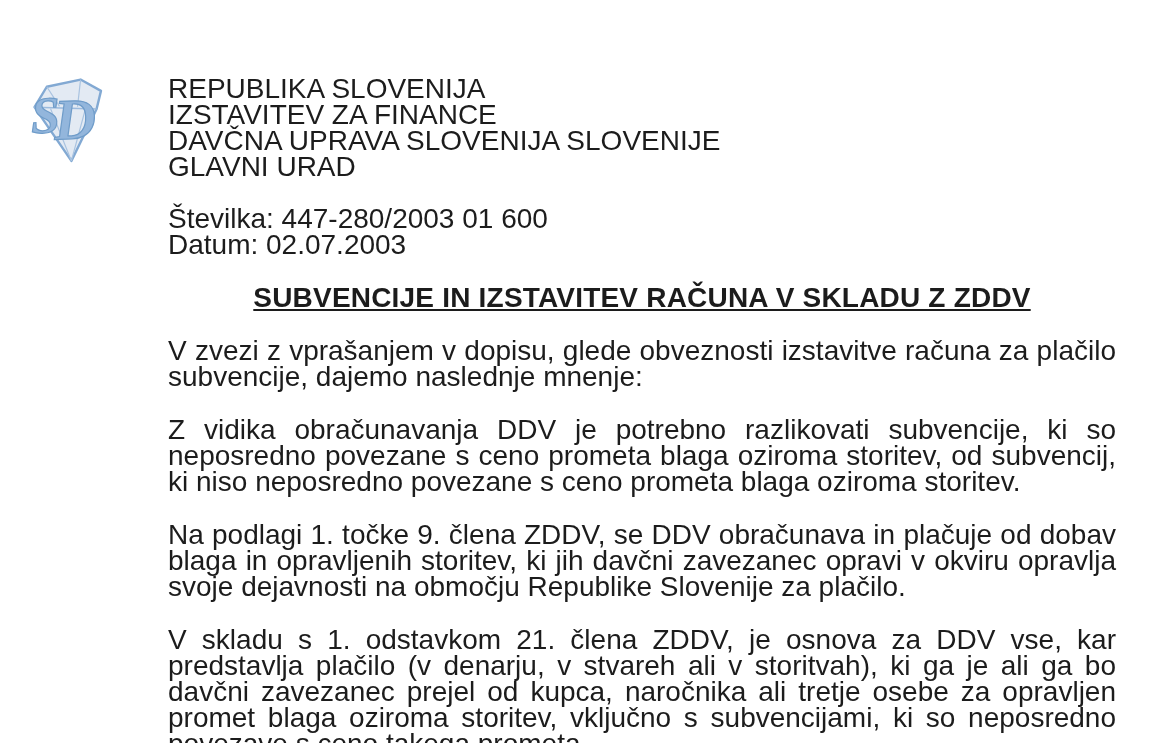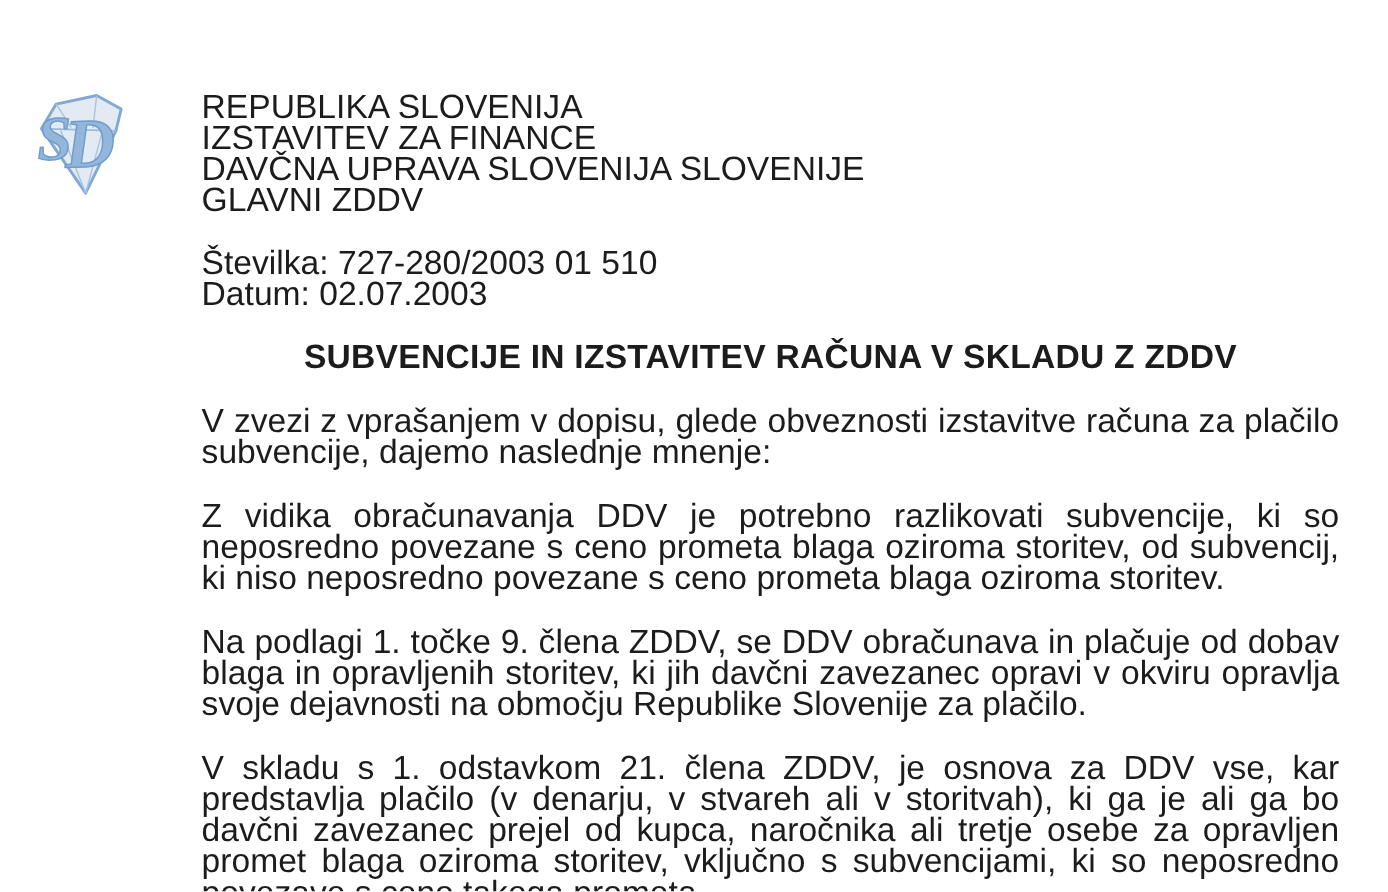--- a/index.html
+++ b/index.html
@@ -32,20 +32,21 @@
     line-height: 26px;
     margin-left: 41px;
   }
   .header-line { white-space: nowrap; }
   .meta-block { margin-top: 26px; }
   .doc-title {
     margin-top: 27px;
     font-weight: bold;
     text-align: center;
     letter-spacing: 0.2px;
+    text-decoration: underline;
   }
   .para {
     margin-top: 27px;
     text-align: justify;
   }
   .para.intro { }
 </style>
 </head>
 <body>
 
@@ -62,25 +63,25 @@
       </g>
     </svg>
   </div>
 
   <div class="content">
 
     <div class="header-block">
       <div class="header-line">REPUBLIKA SLOVENIJA</div>
       <div class="header-line">IZSTAVITEV ZA FINANCE</div>
       <div class="header-line">DAVČNA UPRAVA SLOVENIJA SLOVENIJE</div>
-      <div class="header-line">GLAVNI ZDDV</div>
+      <div class="header-line">GLAVNI URAD</div>
     </div>
 
     <div class="meta-block">
-      <div class="header-line">Številka: 727-280/2003 01 510</div>
+      <div class="header-line">Številka: 447-280/2003 01 600</div>
       <div class="header-line">Datum: 02.07.2003</div>
     </div>
 
     <div class="doc-title">SUBVENCIJE IN IZSTAVITEV RAČUNA V SKLADU Z ZDDV</div>
 
     <div class="para intro">V zvezi z vprašanjem v dopisu, glede obveznosti izstavitve računa za plačilo subvencije, dajemo naslednje mnenje:</div>
 
     <div class="para">Z vidika obračunavanja DDV je potrebno razlikovati subvencije, ki so neposredno povezane s ceno prometa blaga oziroma storitev, od subvencij, ki niso neposredno povezane s ceno prometa blaga oziroma storitev.</div>
     <div class="para">Na podlagi 1. točke 9. člena ZDDV, se DDV obračunava in plačuje od dobav blaga in opravljenih storitev, ki jih davčni zavezanec opravi v okviru opravlja svoje dejavnosti na območju Republike Slovenije za plačilo.</div>
     <div class="para">V skladu s 1. odstavkom 21. člena ZDDV, je osnova za DDV vse, kar predstavlja plačilo (v denarju, v stvareh ali v storitvah), ki ga je ali ga bo davčni zavezanec prejel od kupca, naročnika ali tretje osebe za opravljen promet blaga oziroma storitev, vključno s subvencijami, ki so neposredno povezave s ceno takega prometa.</div>

